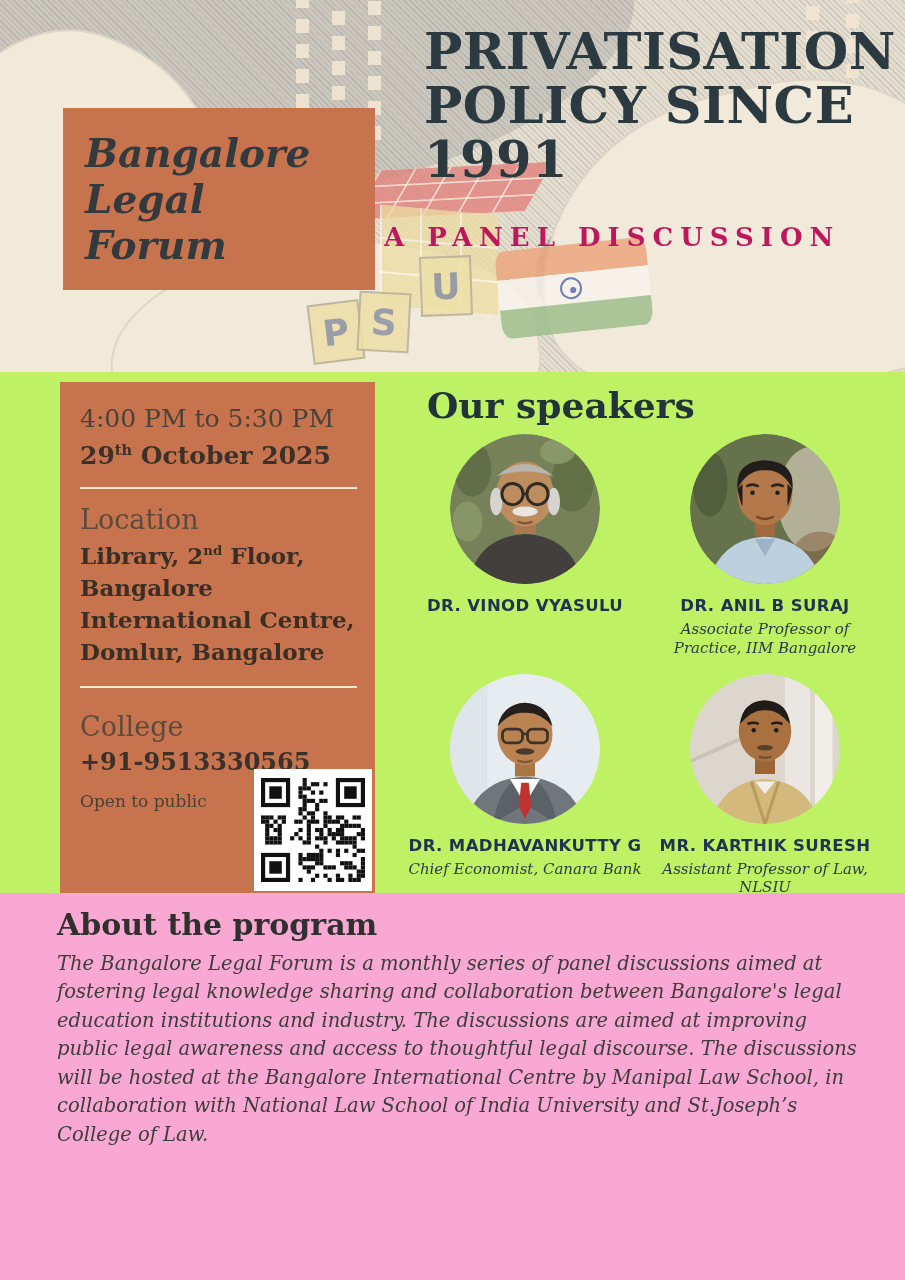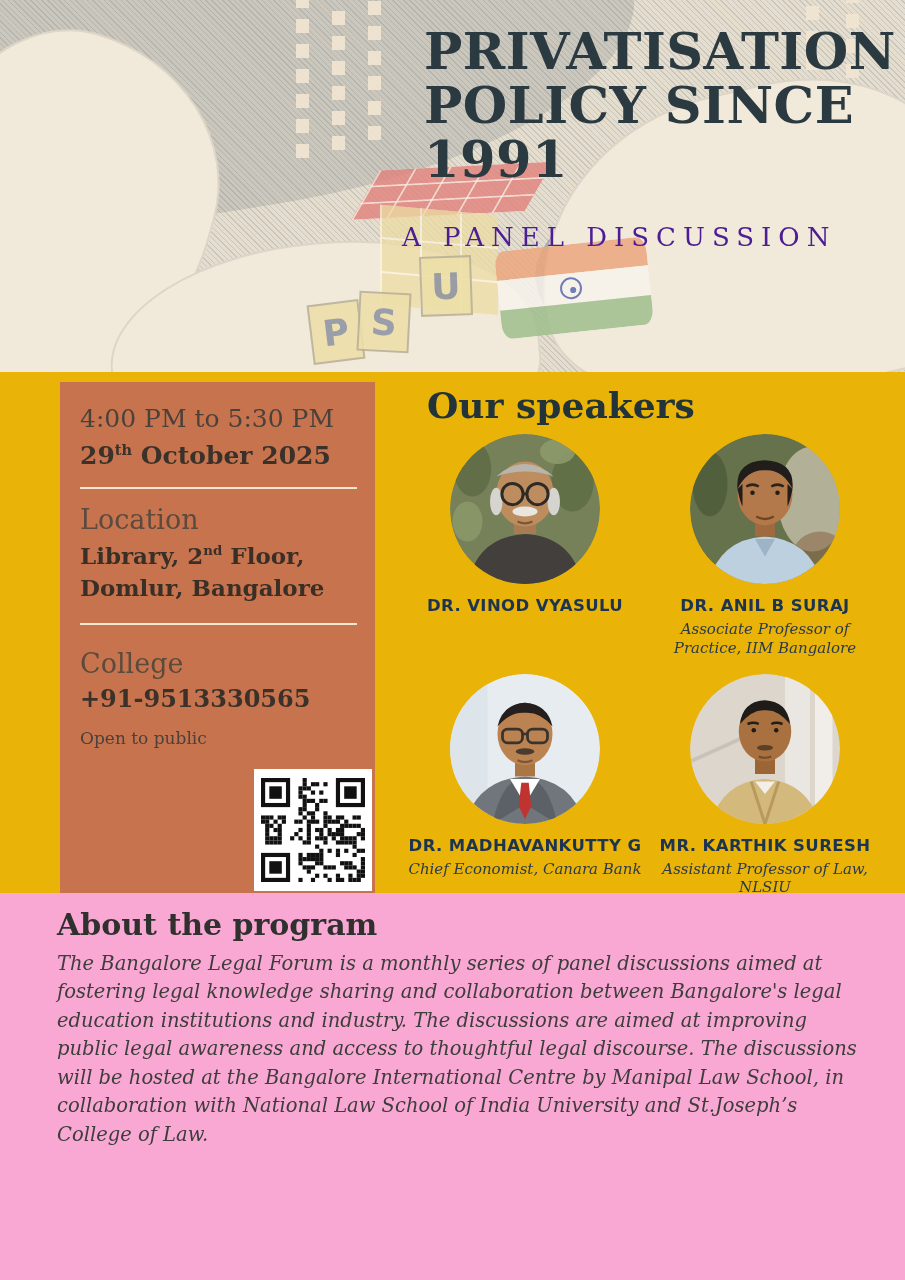--- a/index.html
+++ b/index.html
@@ -30,25 +30,25 @@
   .flag { position:absolute; left:498px; top:244px; width:152px; height:88px; transform:rotate(-6deg); opacity:.85;
     border-radius:10px/16px; overflow:hidden; }
   .flag .band { height:33.33%; }
   .flag .chakra { position:absolute; left:62px; top:33px; width:22px; height:22px; border:2px solid #5b6bb0; border-radius:50%; background:#f8f4ec; }
   .flag .chakra::after { content:""; position:absolute; left:8px; top:8px; width:6px; height:6px; background:#5b6bb0; border-radius:50%; }
 
   .forum-box { position:absolute; left:63px; top:108px; width:312px; height:182px; background:#c7744e; padding:22px 10px 0 22px; }
   .forum-title { font-family:"DejaVu Serif", serif; font-style:italic; font-weight:bold; font-size:39px; line-height:1.18; color:#333a3e; width:230px; }
   .event-title { position:absolute; left:424px; top:24px; width:490px; font-family:"DejaVu Serif", serif; font-weight:bold;
     font-size:51px; line-height:1.06; color:#2b3940; letter-spacing:.5px; }
-  .event-subtitle { position:absolute; left:402px; top:222px; width:500px; font-family:"DejaVu Serif", serif; font-weight:normal;
-    font-size:26px; letter-spacing:7px; color:#4c1d95; }
+  .event-subtitle { position:absolute; left:384px; top:222px; width:500px; font-family:"DejaVu Serif", serif; font-weight:bold;
+    font-size:26px; letter-spacing:7px; color:#be185d; }
 
   
-  .mid { position:absolute; left:0; top:372px; width:905px; height:521px; background:#eab308;padding-left:48px; }
+  .mid { position:absolute; left:0; top:372px; width:905px; height:521px; background:#bef264;padding-left:48px; }
   .panel { position:absolute; left:60px; top:10px; width:315px; height:511px; background:#c7744e; padding:22px 18px 0 20px; color:#40362e; }
   .time { font-size:25px; color:#4a413a; margin-bottom:8px; }
   .date { font-size:25px; font-weight:bold; color:#3a312a; margin-bottom:17px; }
   .panel hr { border:none; border-top:2px solid #f4e8d3; margin:0 0 15px 0; }
   .loc-label, .contact-label { font-size:27px; color:#5b4a3d; margin-bottom:5px; }
   .address { font-size:23px; font-weight:bold; color:#3a2f27; line-height:1.38; }
   .hr2 { margin-top:19px !important; margin-bottom:0 !important; }
   .contact-label { margin-top:23px; }
   .phone { font-size:24px; font-weight:bold; color:#3a312a; margin-bottom:15px; }
   .qr-cta { font-size:23px; font-weight:bold; color:#3a312a; width:190px; line-height:1.1; }
@@ -101,32 +101,36 @@
     <div class="psu-block blk-u" data-interactable="false">
         <span data-interactable="false">U</span>
       </div>
     <div class="flag" data-interactable="false">
       <div class="band" style="background:#eda77f;" data-interactable="false"></div>
       <div class="band" style="background:#f8f4ec;" data-interactable="false"></div>
       <div class="band" style="background:#9fbf8e;" data-interactable="false"></div>
       <div class="chakra" data-interactable="false"></div>
     </div>
 
+    <div class="forum-box" data-interactable="false">
+      <div class="forum-title" data-interactable="false">Bangalore Legal Forum</div>
+    </div>
     <h1 class="event-title" data-interactable="false">PRIVATISATION POLICY SINCE 1991</h1>
     <div class="event-subtitle" data-interactable="false">A PANEL DISCUSSION</div>
   </section>
 
   <section class="mid" data-interactable="false">
     <div class="panel" data-interactable="false">
       <div class="time" data-interactable="false">4:00 PM to 5:30 PM</div>
       <div class="date" data-interactable="false"><span data-interactable="false">29</span><sup data-interactable="false">th</sup><span data-interactable="false"> October 2025</span></div>
       <hr data-interactable="false">
       <div class="loc-label" data-interactable="false">Location</div>
       <div class="address" data-interactable="false">
         <div data-interactable="false"><span data-interactable="false">Library, 2</span><sup data-interactable="false">nd</sup><span data-interactable="false"> Floor,</span></div>
+        <div data-interactable="false">Bangalore International Centre,</div>
         <div data-interactable="false">Domlur, Bangalore</div>
       </div>
       <hr class="hr2" data-interactable="false">
       <div class="contact-label" data-interactable="false">College</div>
       <div class="phone" data-interactable="false">+91-9513330565</div>
       <div class="open-note" data-interactable="false">Open to public</div>
       <div class="qr-box" data-interactable="false">
         <svg id="qr" viewBox="0 0 100 100" width="104" height="104" data-interactable="false">
             <rect x="40" y="0" width="4" height="4" fill="#111"></rect>
             <rect x="40" y="4" width="4" height="4" fill="#111"></rect>

